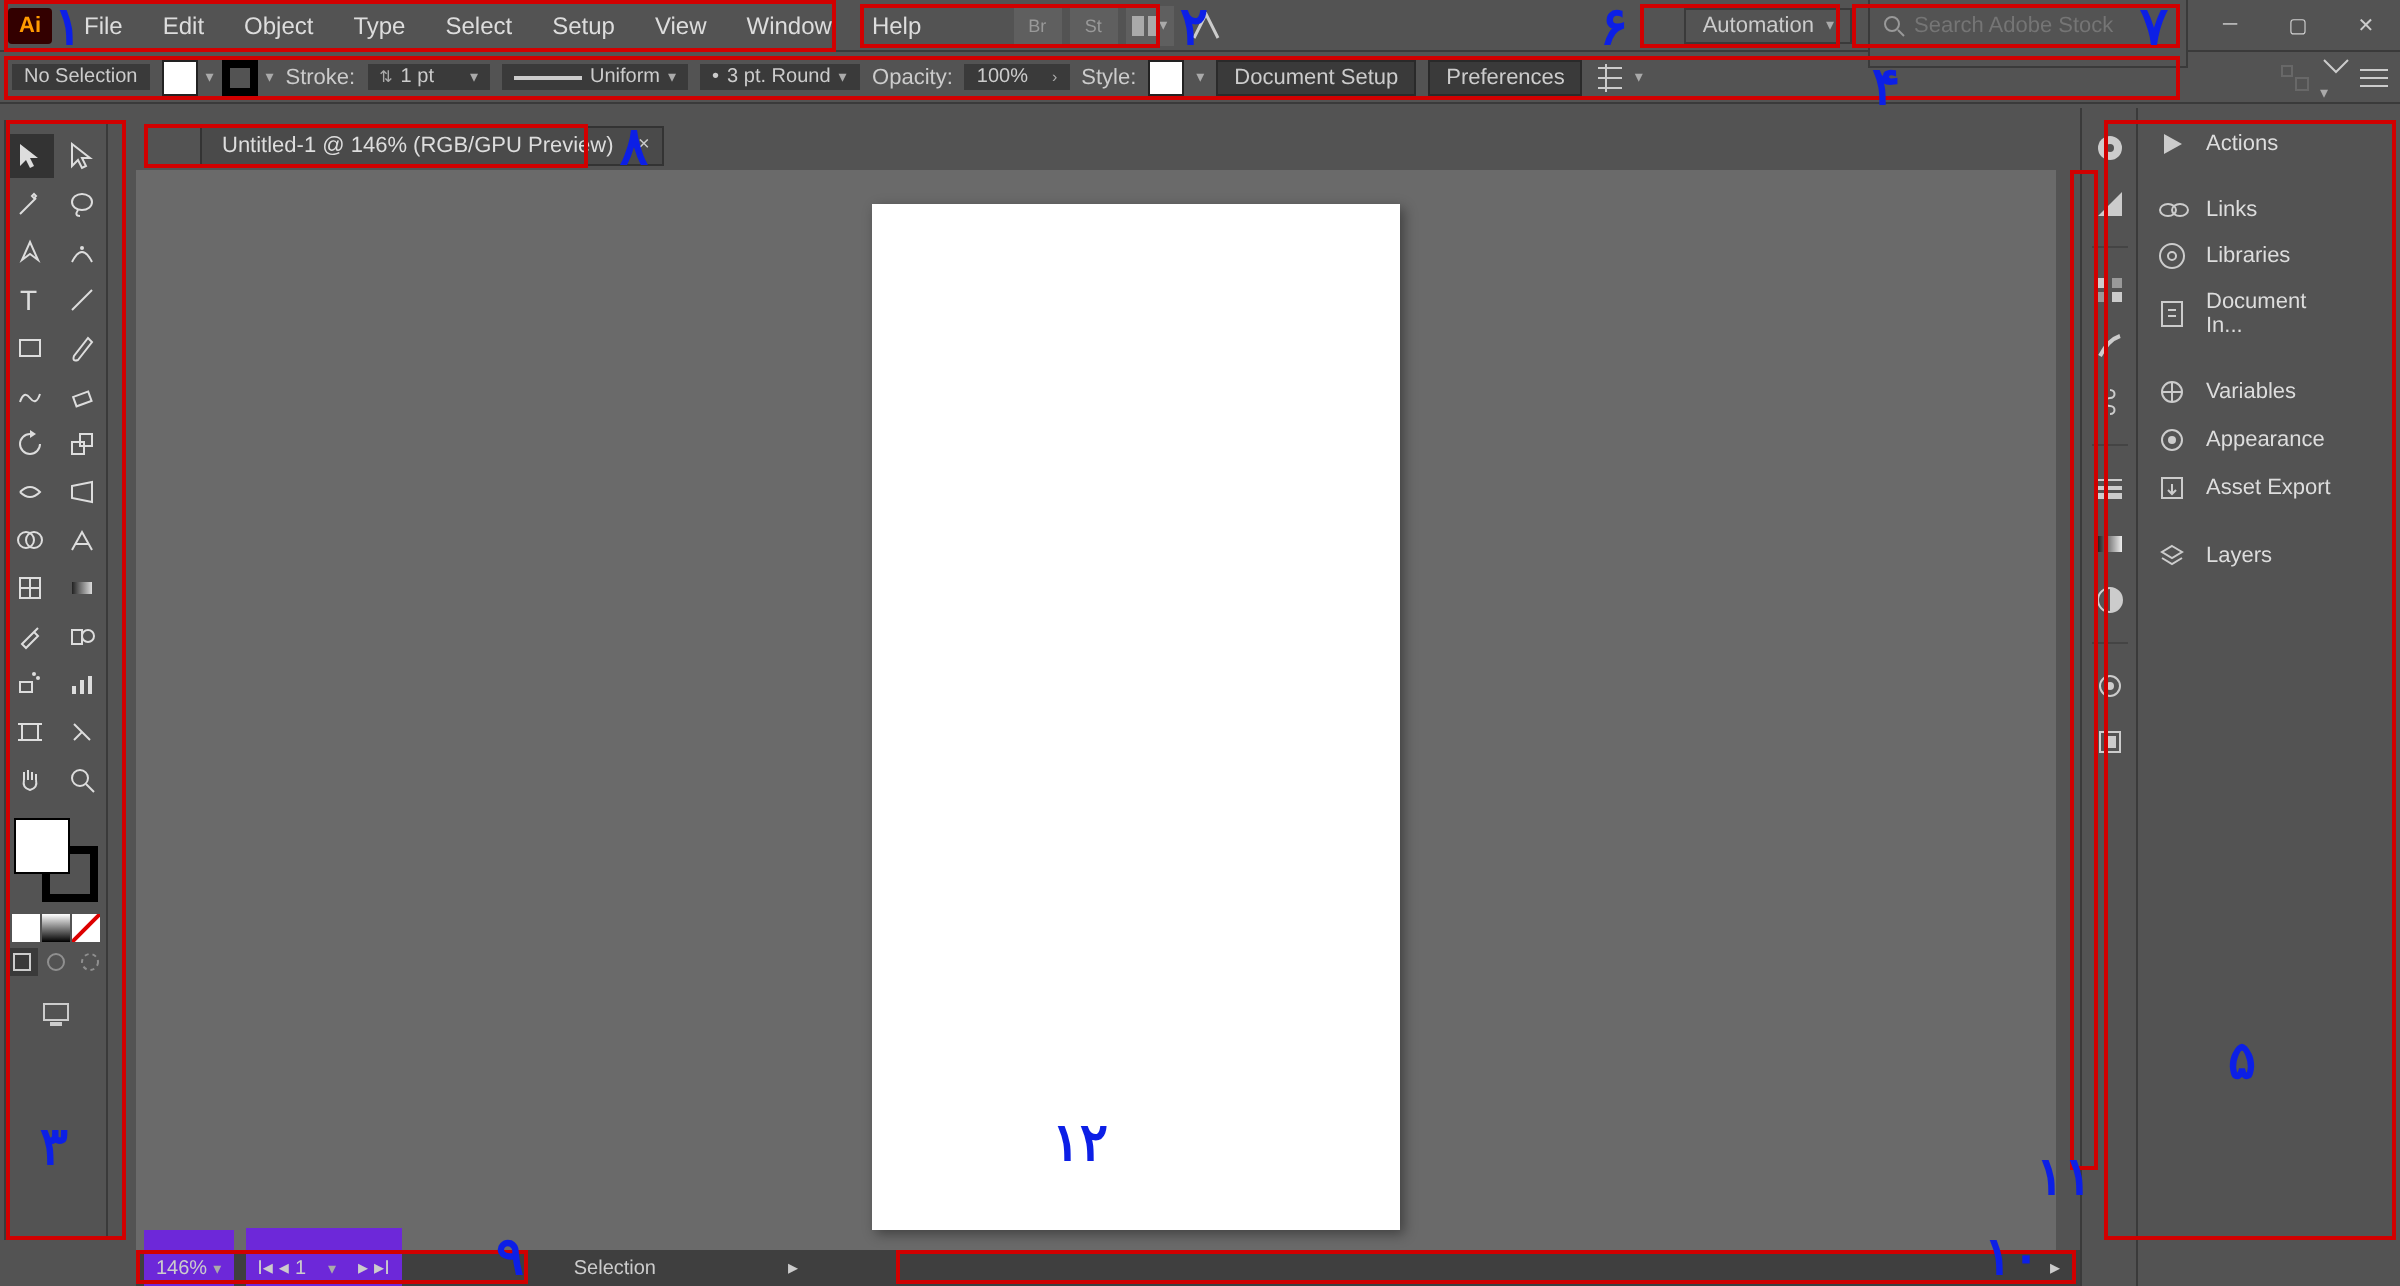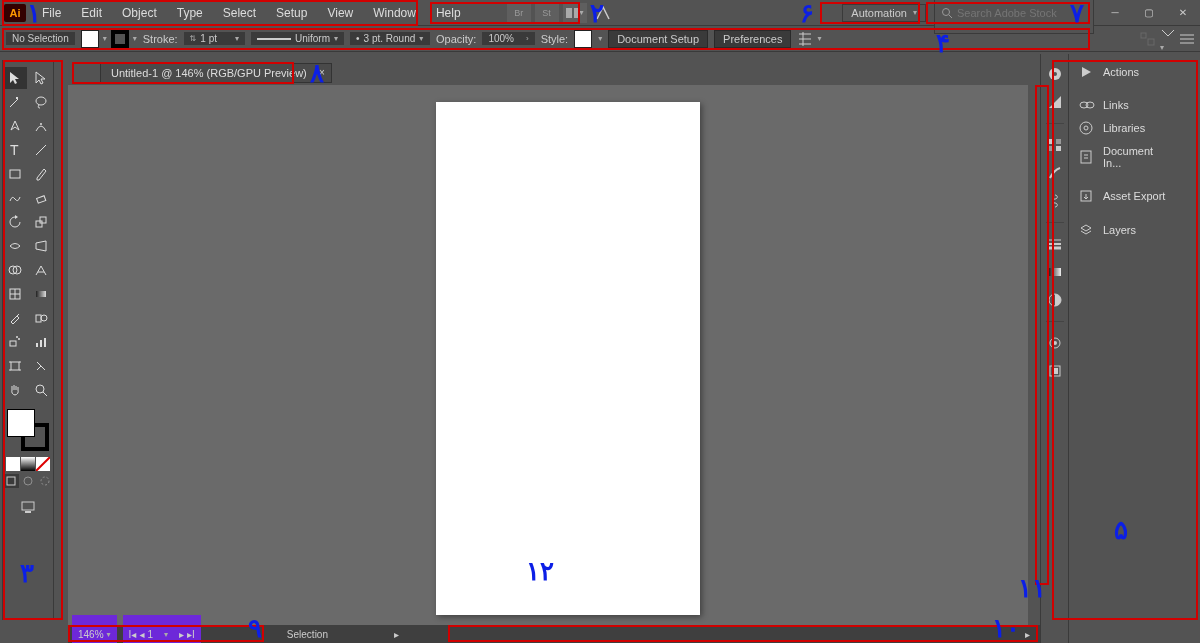--- a/index.html
+++ b/index.html
@@ -506,20 +506,34 @@
         <svg class="pi" width="14" height="14">
           <rect x="2" y="1" width="10" height="12" stroke="#ccc" fill="none"></rect>
           <line x1="5" y1="5" x2="9" y2="5" stroke="#ccc"></line>
           <line x1="5" y1="8" x2="9" y2="8" stroke="#ccc"></line>
         </svg>
         <span>Document In...</span>
       </div>
     <div class="panel-group-gap"></div>
     <div class="panel">
         <svg class="pi" width="14" height="14">
+          <circle cx="7" cy="7" r="5" stroke="#ccc" fill="none"></circle>
+          <path d="M7 2v10M2 7h10" stroke="#ccc"></path>
+        </svg>
+        <span>Variables</span>
+      </div>
+    <div class="panel">
+        <svg class="pi" width="14" height="14">
+          <circle cx="7" cy="7" r="5" stroke="#ccc" fill="none"></circle>
+          <circle cx="7" cy="7" r="2" fill="#ccc"></circle>
+        </svg>
+        <span>Appearance</span>
+      </div>
+    <div class="panel">
+        <svg class="pi" width="14" height="14">
           <rect x="2" y="2" width="10" height="10" stroke="#ccc" fill="none"></rect>
           <path d="M7 5v5M5 8l2 2 2-2" stroke="#ccc" fill="none"></path>
         </svg>
         <span>Asset Export</span>
       </div>
     <div class="panel-group-gap"></div>
     <div class="panel">
         <svg class="pi" width="14" height="14">
           <path d="M7 2l5 3-5 3-5-3z M2 8l5 3 5-3" stroke="#ccc" fill="none"></path>
         </svg>

